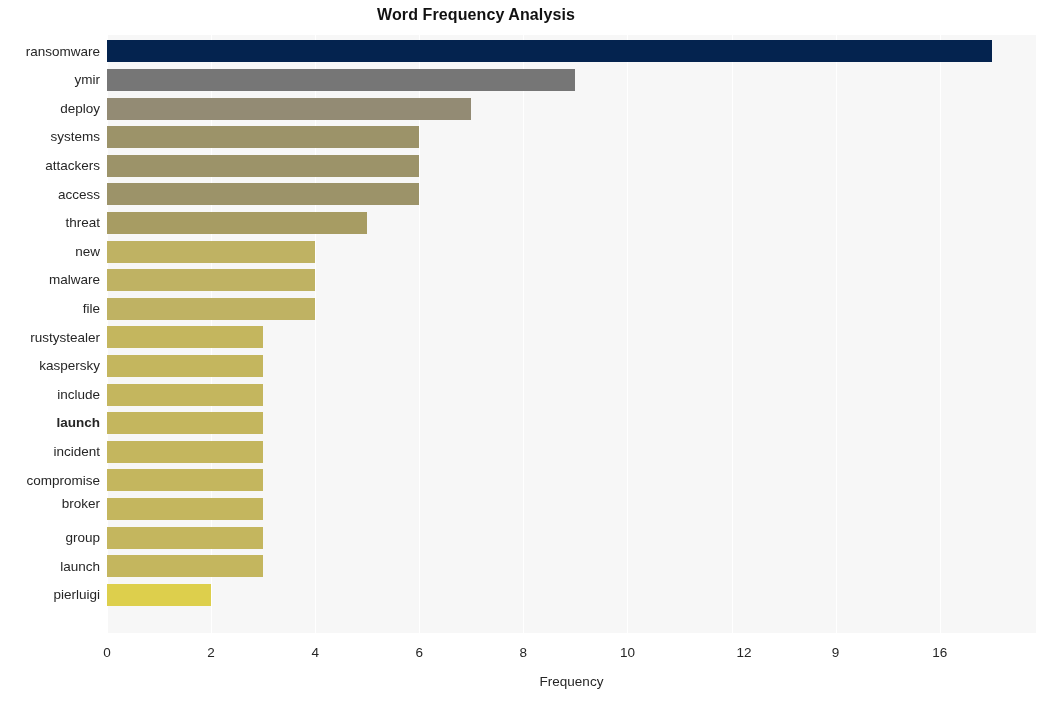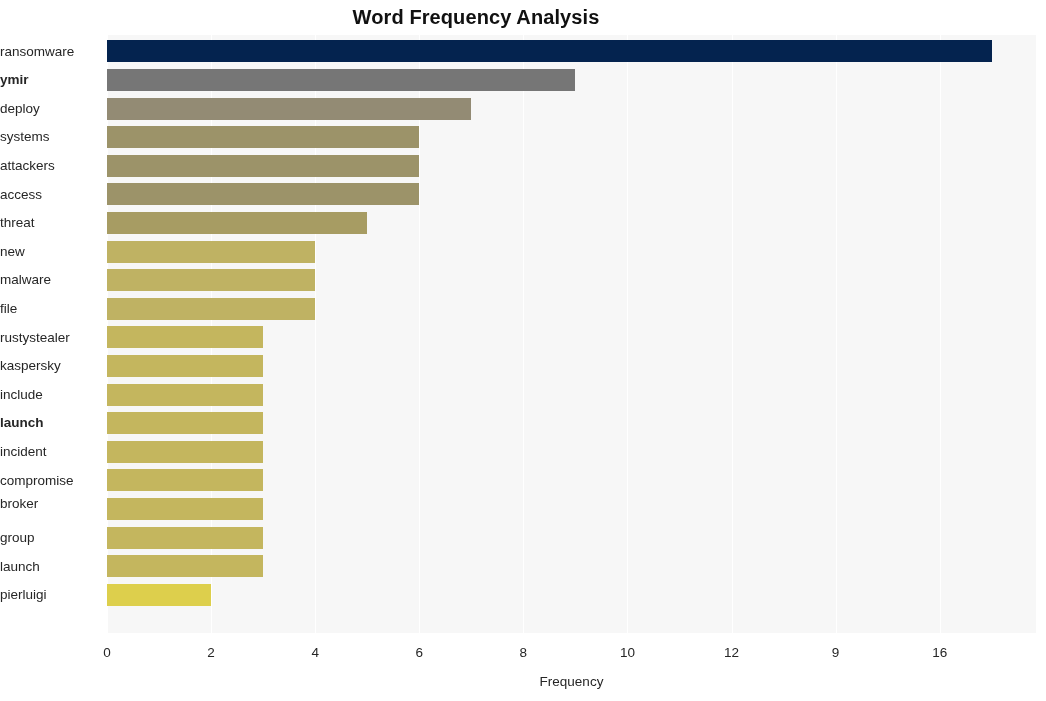--- a/index.html
+++ b/index.html
@@ -18,21 +18,21 @@
     width: 1046px;
     height: 701px;
     background: #ffffff;
   }
   #chart-title {
     position: absolute;
     left: 0;
     top: 6px;
     width: 952px;
     text-align: center;
-    font-size: 20px;
+    font-size: 16px;
     font-weight: bold;
     color: #111111;
     letter-spacing: 0.1px;
   }
   
   #plot-area {
     position: absolute;
     left: 107px;
     top: 35px;
     width: 929px;
@@ -68,20 +68,21 @@
     position: absolute;
     left: 0;
     top: 35px;
     width: 100px;
     height: 598px;
   }
   .ylabel {
     position: absolute;
     right: 0;
     width: 100px;
+    text-align: right;
     font-size: 13.5px;
     color: #262626;
     line-height: 14px;
     white-space: nowrap;
   }
   #xlabels {
     position: absolute;
     left: 0;
     top: 645px;
     width: 1046px;
@@ -183,21 +184,21 @@
       <div class="bar-row" style="top: 517.024px; width: 929px;">
         <div class="bar" title="report: 3" style="width: 156.134px; background: rgb(196, 182, 94);"></div>
       </div>
       <div class="bar-row" style="top: 545.636px; width: 929px;">
         <div class="bar" title="pierluigi: 2" style="width: 104.09px; background: rgb(221, 207, 76);"></div>
       </div>
     </div>
 
   <div id="ylabels">
       <div class="ylabel" style="top: 9.5px;">ransomware</div>
-      <div class="ylabel" style="top: 38.1124px; font-weight: bold;">ymir</div>
+      <div class="ylabel" style="top: 38.1124px;">ymir</div>
       <div class="ylabel" style="top: 66.7249px;">deploy</div>
       <div class="ylabel" style="top: 95.3373px;">systems</div>
       <div class="ylabel" style="top: 123.95px; padding-left: 44px;">attackers</div>
       <div class="ylabel" style="top: 152.562px;">access</div>
       <div class="ylabel" style="top: 181.175px;">threat</div>
       <div class="ylabel" style="top: 209.787px;">new</div>
       <div class="ylabel" style="top: 238.4px;">malware</div>
       <div class="ylabel" style="top: 267.012px;">file</div>
       <div class="ylabel" style="top: 295.624px;">rustystealer</div>
       <div class="ylabel" style="top: 324.237px;">kaspersky</div>
@@ -211,20 +212,20 @@
       <div class="ylabel" style="top: 553.136px;">pierluigi</div>
     </div>
 
   <div id="xlabels">
       <div class="xtick" style="left: 107px;">0</div>
       <div class="xtick" style="left: 211.09px;">2</div>
       <div class="xtick" style="left: 315.179px;">4</div>
       <div class="xtick" style="left: 419.269px;">6</div>
       <div class="xtick" style="left: 523.359px;">8</div>
       <div class="xtick" style="left: 627.448px;">10</div>
-      <div class="xtick" style="left: 731.538px;">12</div>
+      <div class="xtick" style="left: 731.538px; text-align: right;">12</div>
       <div class="xtick" style="left: 835.627px;">9</div>
       <div class="xtick" style="left: 939.717px;">16</div>
     </div>
 
   <div id="xaxis-label">Frequency</div>
 
 </div>
 
 </body></html>

